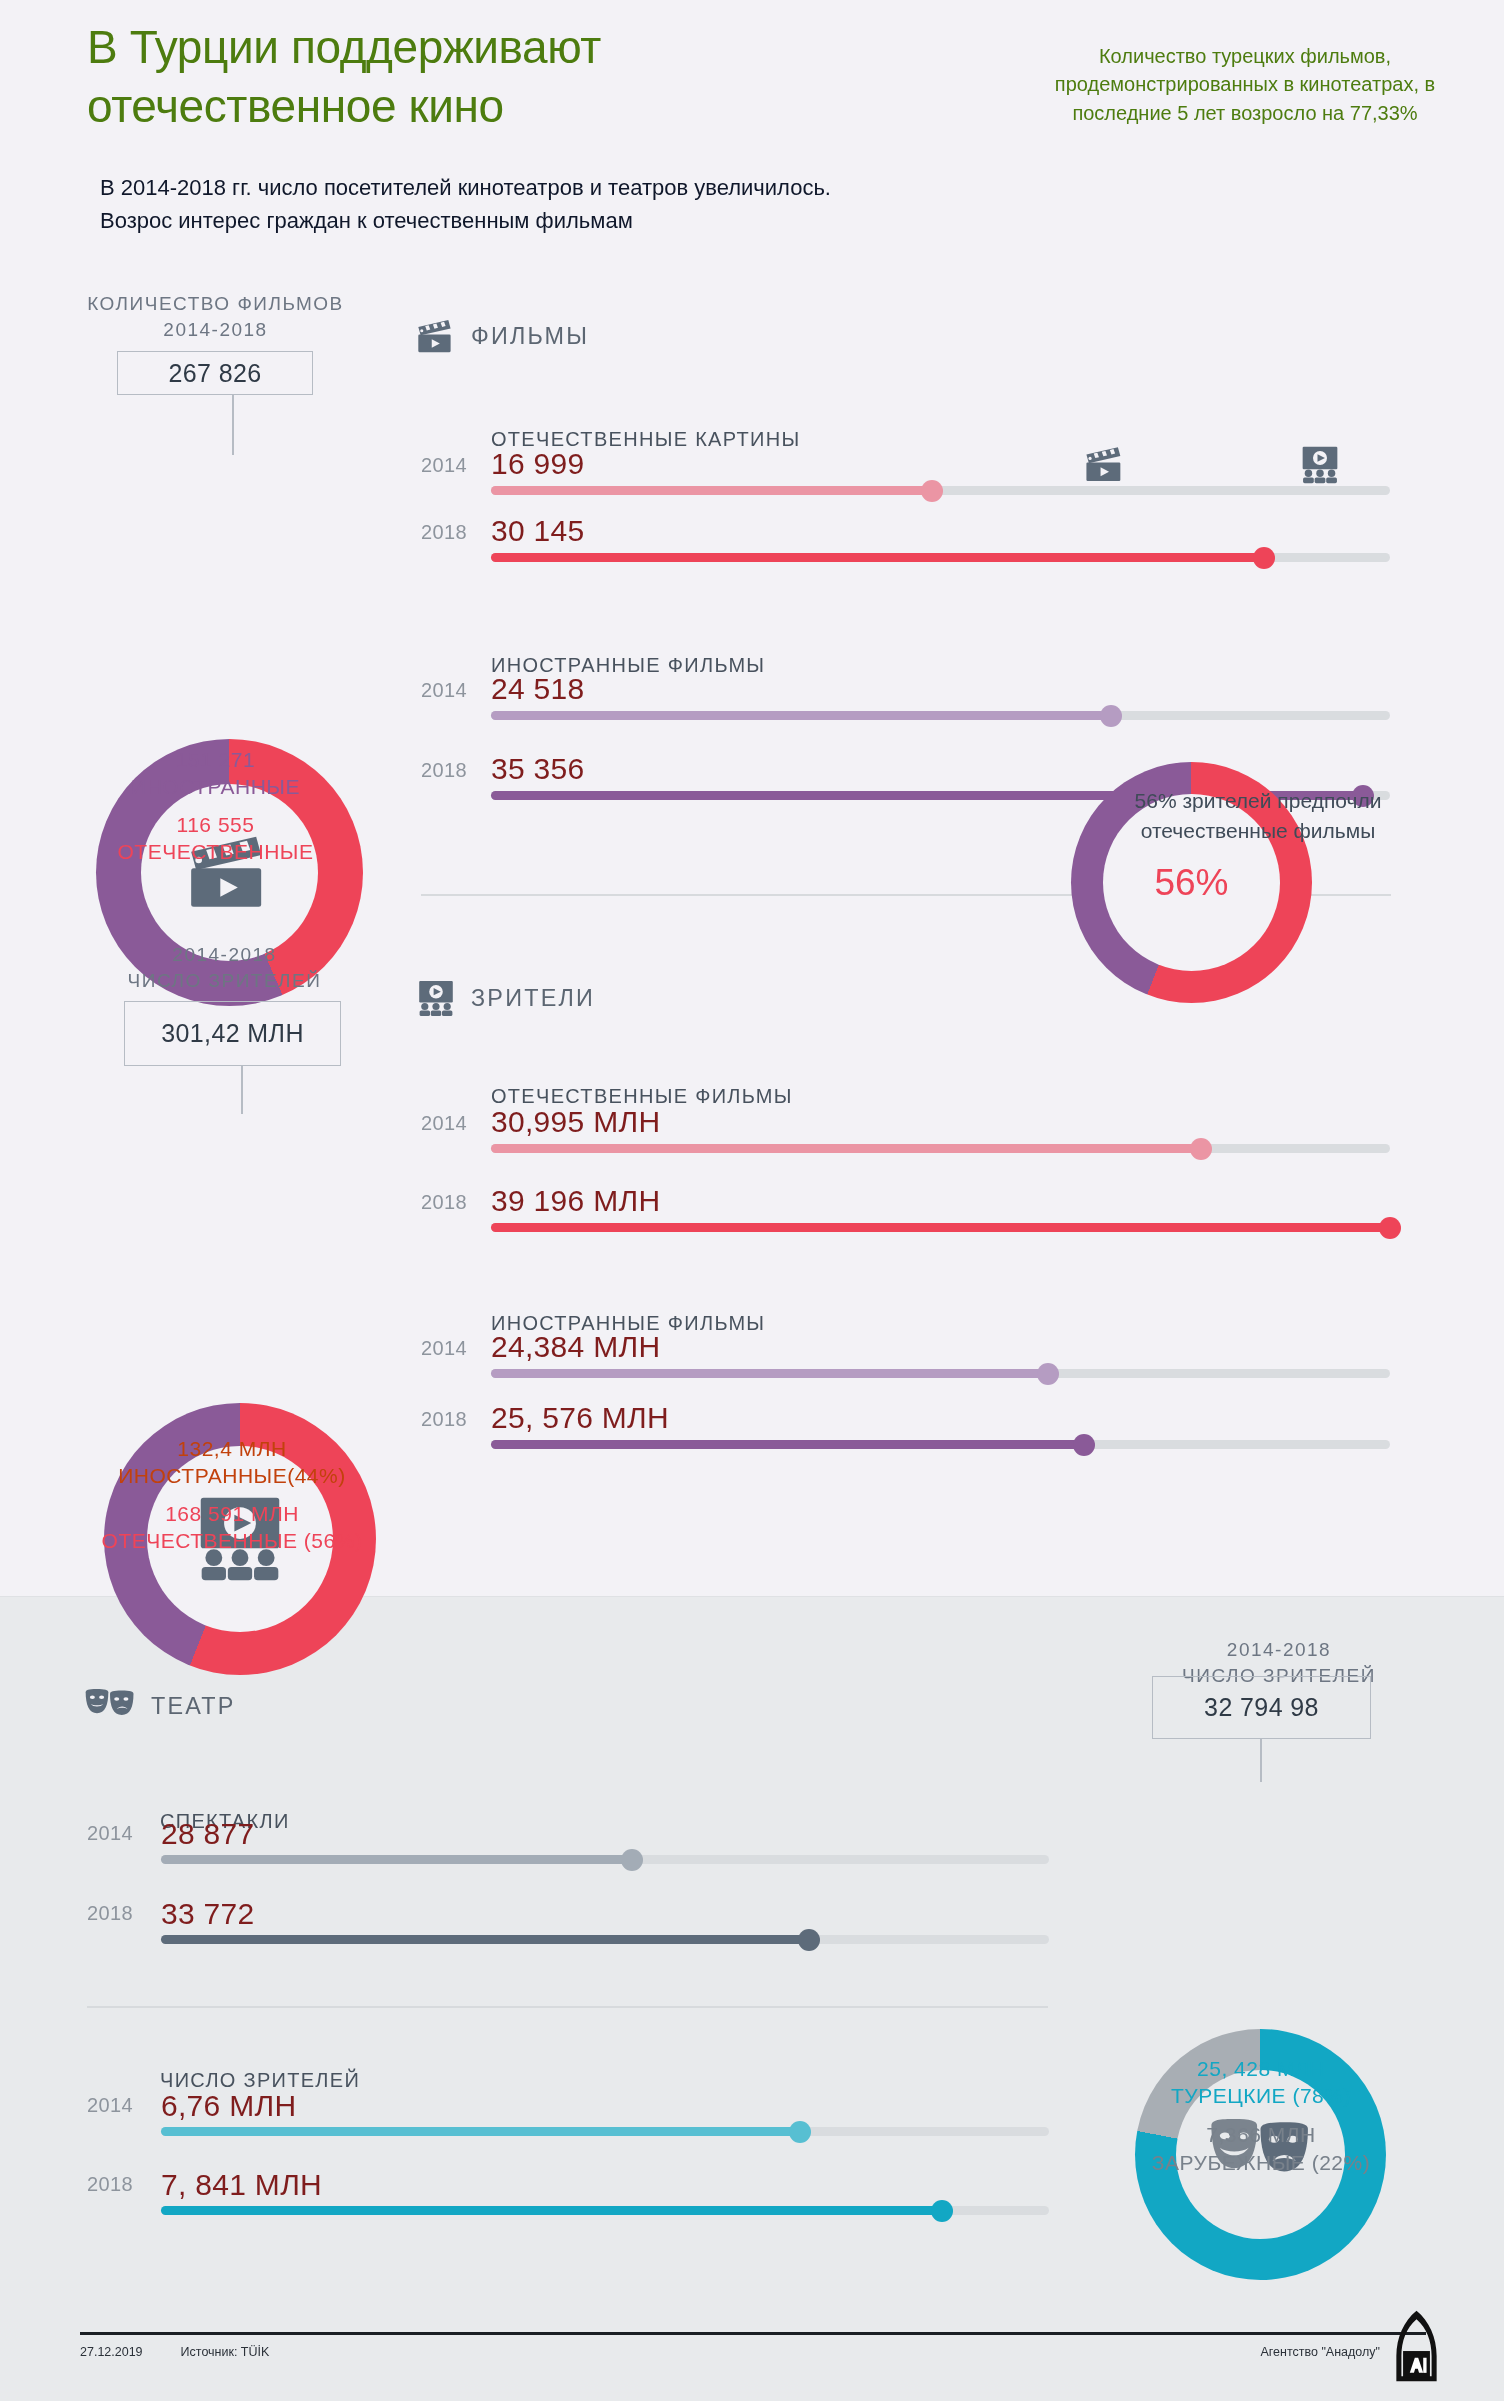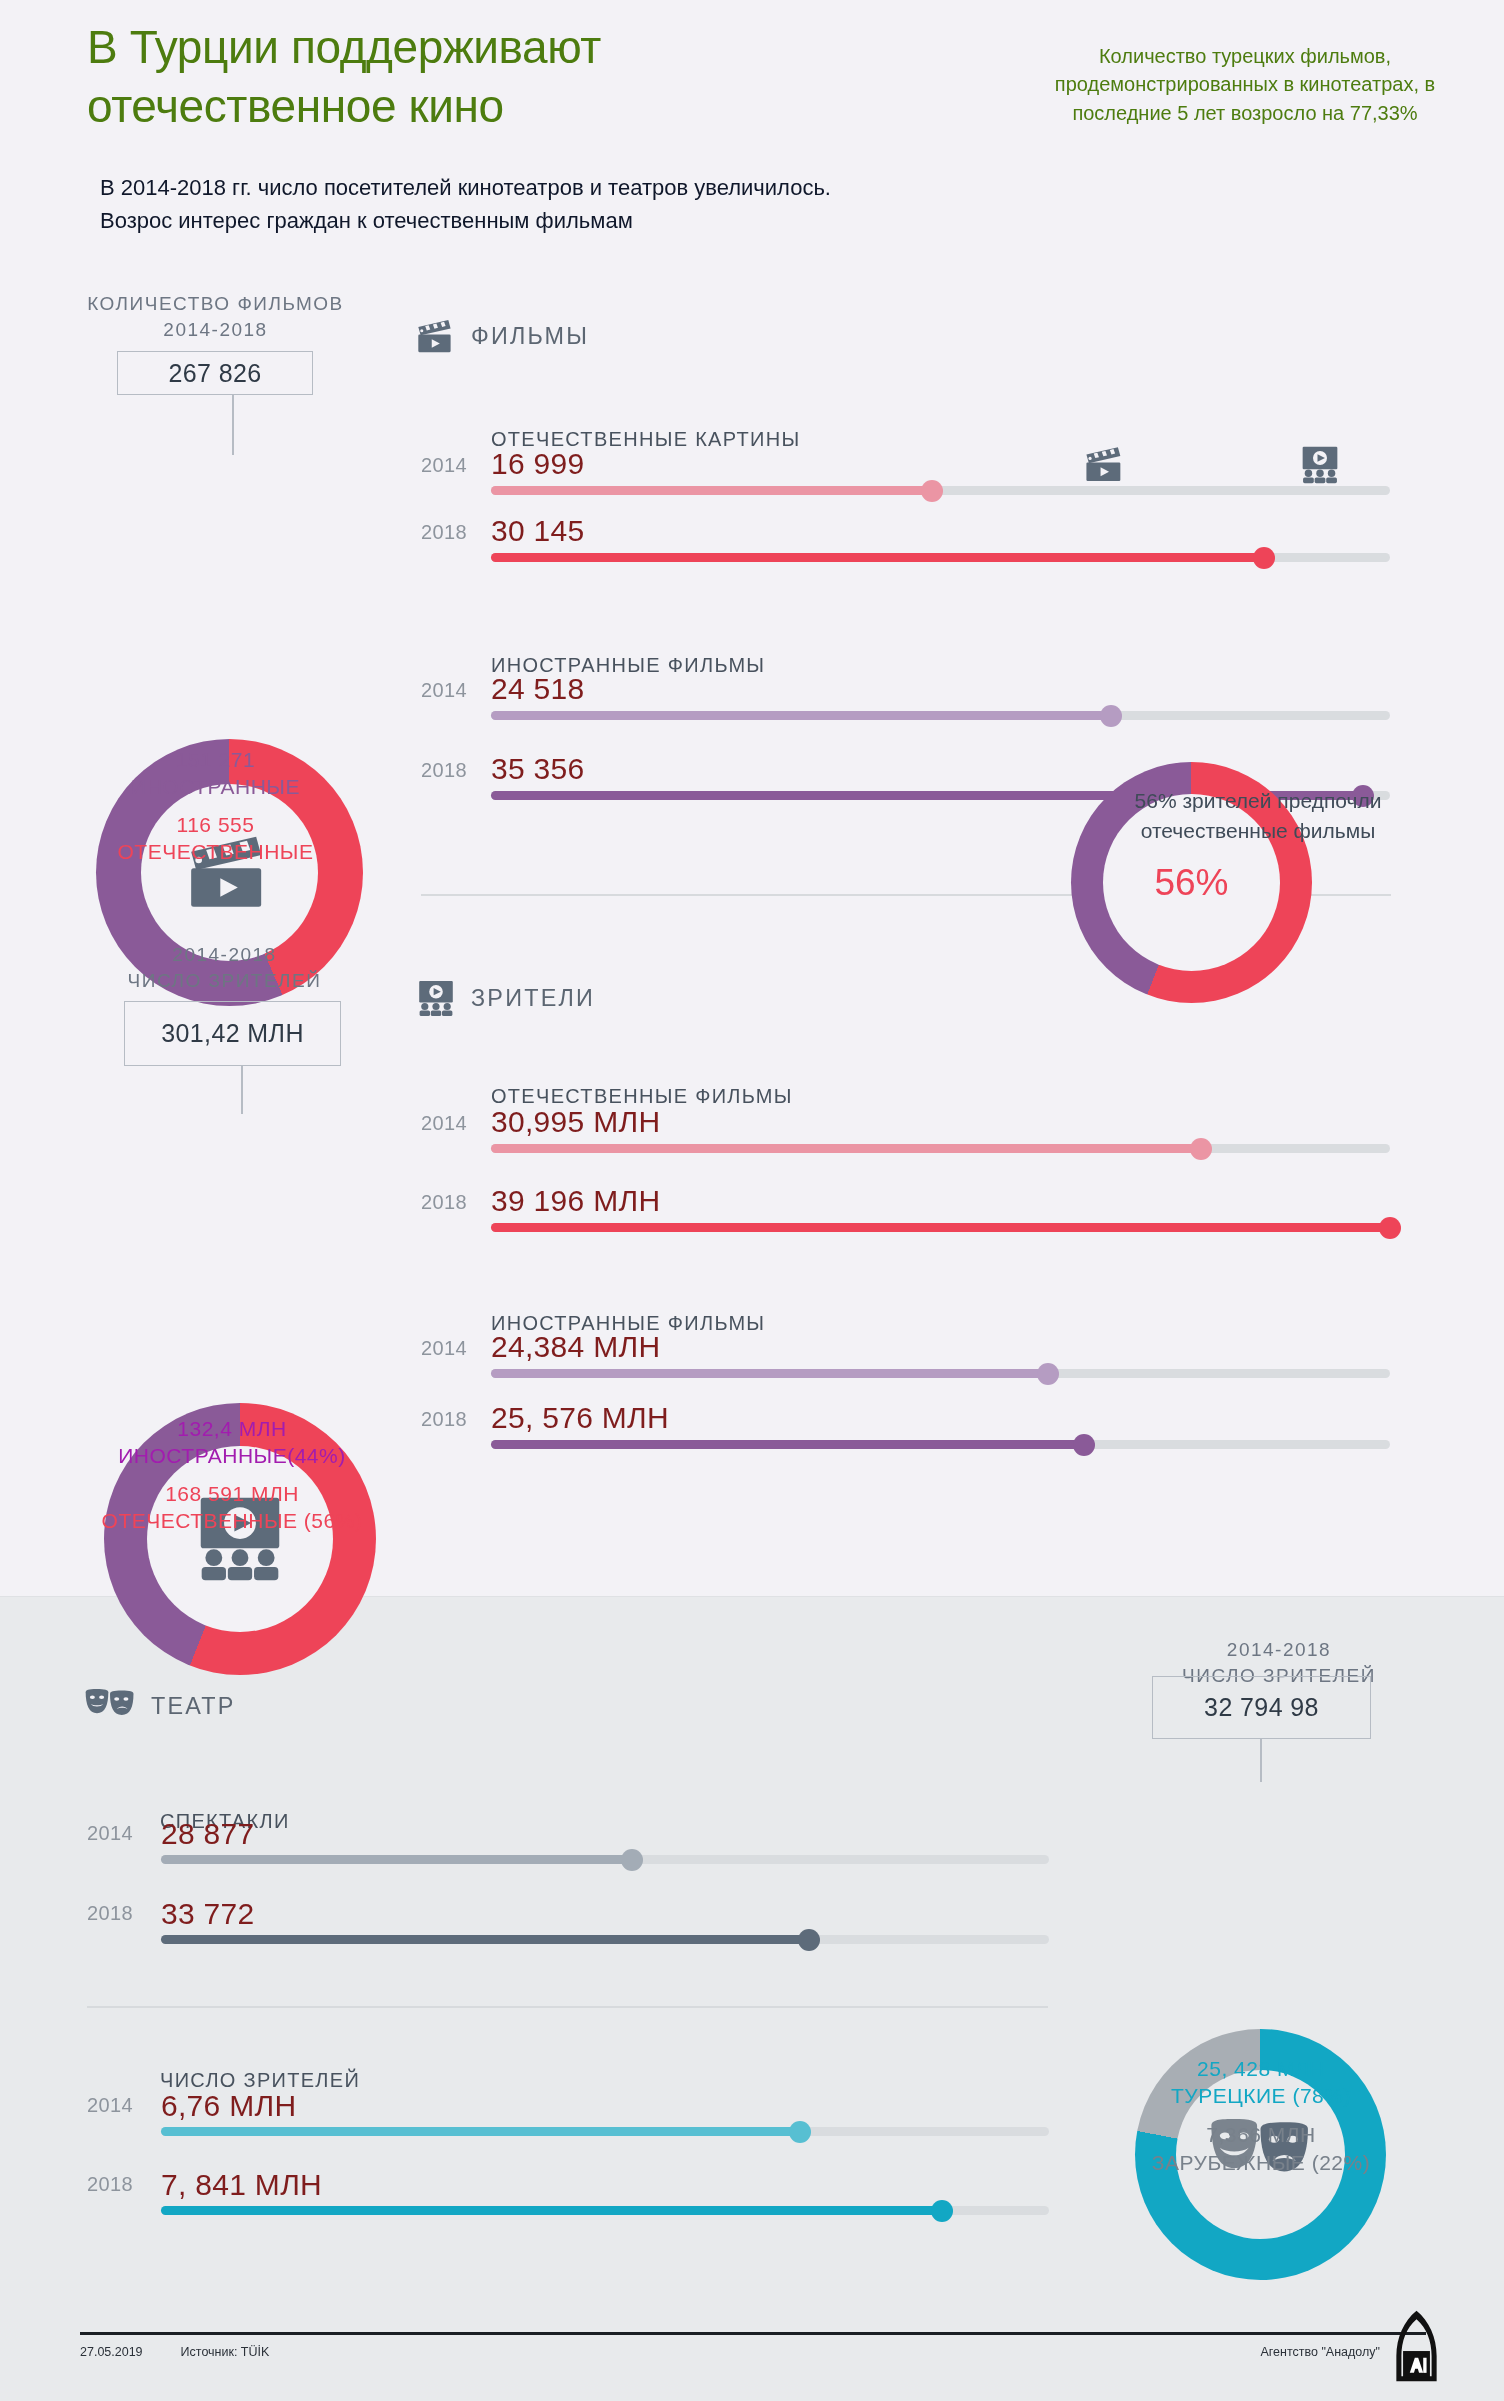--- a/index.html
+++ b/index.html
@@ -307,21 +307,21 @@
               <circle cx="78" cy="66" r="9"></circle>
                 <rect x="65" y="76" width="26" height="14" rx="4"></rect>
             </g>
           </svg>
         </span>
       </div>
     </div>
   </div>
 
   <div class="legend" style="left:65px; top:1415px; width:334px;">
-    <div class="l1" style="color:#a21caf;">
+    <div class="l1" style="color:#c2410c;margin-top:20px;">
       <div>132,4 МЛН</div>
       <div>ИНОСТРАННЫЕ(44%)</div>
     </div>
     <div class="l2" style="color:#ee4458; margin-top:10px;">
       <div>168 591 МЛН</div>
       <div>ОТЕЧЕСТВЕННЫЕ (56%)</div>
     </div>
   </div>
 
   <div class="sec-head" style="left:416px; top:980px;">
@@ -484,21 +484,21 @@
       <div>ТУРЕЦКИЕ (78%)</div>
     </div>
     <div class="l2" style="color:#78818b; margin-top:11.7px;">
       <div>7,366 МЛН</div>
       <div>ЗАРУБЕЖНЫЕ (22%)</div>
     </div>
   </div>
 
   <div class="footer-rule"></div>
   <div class="footer-left">
-    <span>27.05.2019</span>
+    <span>27.12.2019</span>
     <span>Источник: TÜİK</span>
   </div>
   <div class="footer-right">Агентство "Анадолу"</div>
   <div class="aa-logo">
     <svg width="47" height="74" viewBox="0 0 56 88">
       <path d="M28 2 C13 14 4 34 4 56 L4 86 L52 86 L52 56 C52 34 43 14 28 2 Z
                M28 12 C40 22 46 38 46 56 L46 80 L10 80 L10 56 C10 38 16 22 28 12 Z" fill="#111"></path>
       <rect x="12" y="50" width="32" height="32" fill="#111"></rect>
       <path d="M20 76 L26 58 L30 58 L36 76 L31 76 L29.6 71 L26.4 71 L25 76 Z" fill="#fff"></path>
       <rect x="36" y="58" width="4" height="18" fill="#fff"></rect>

